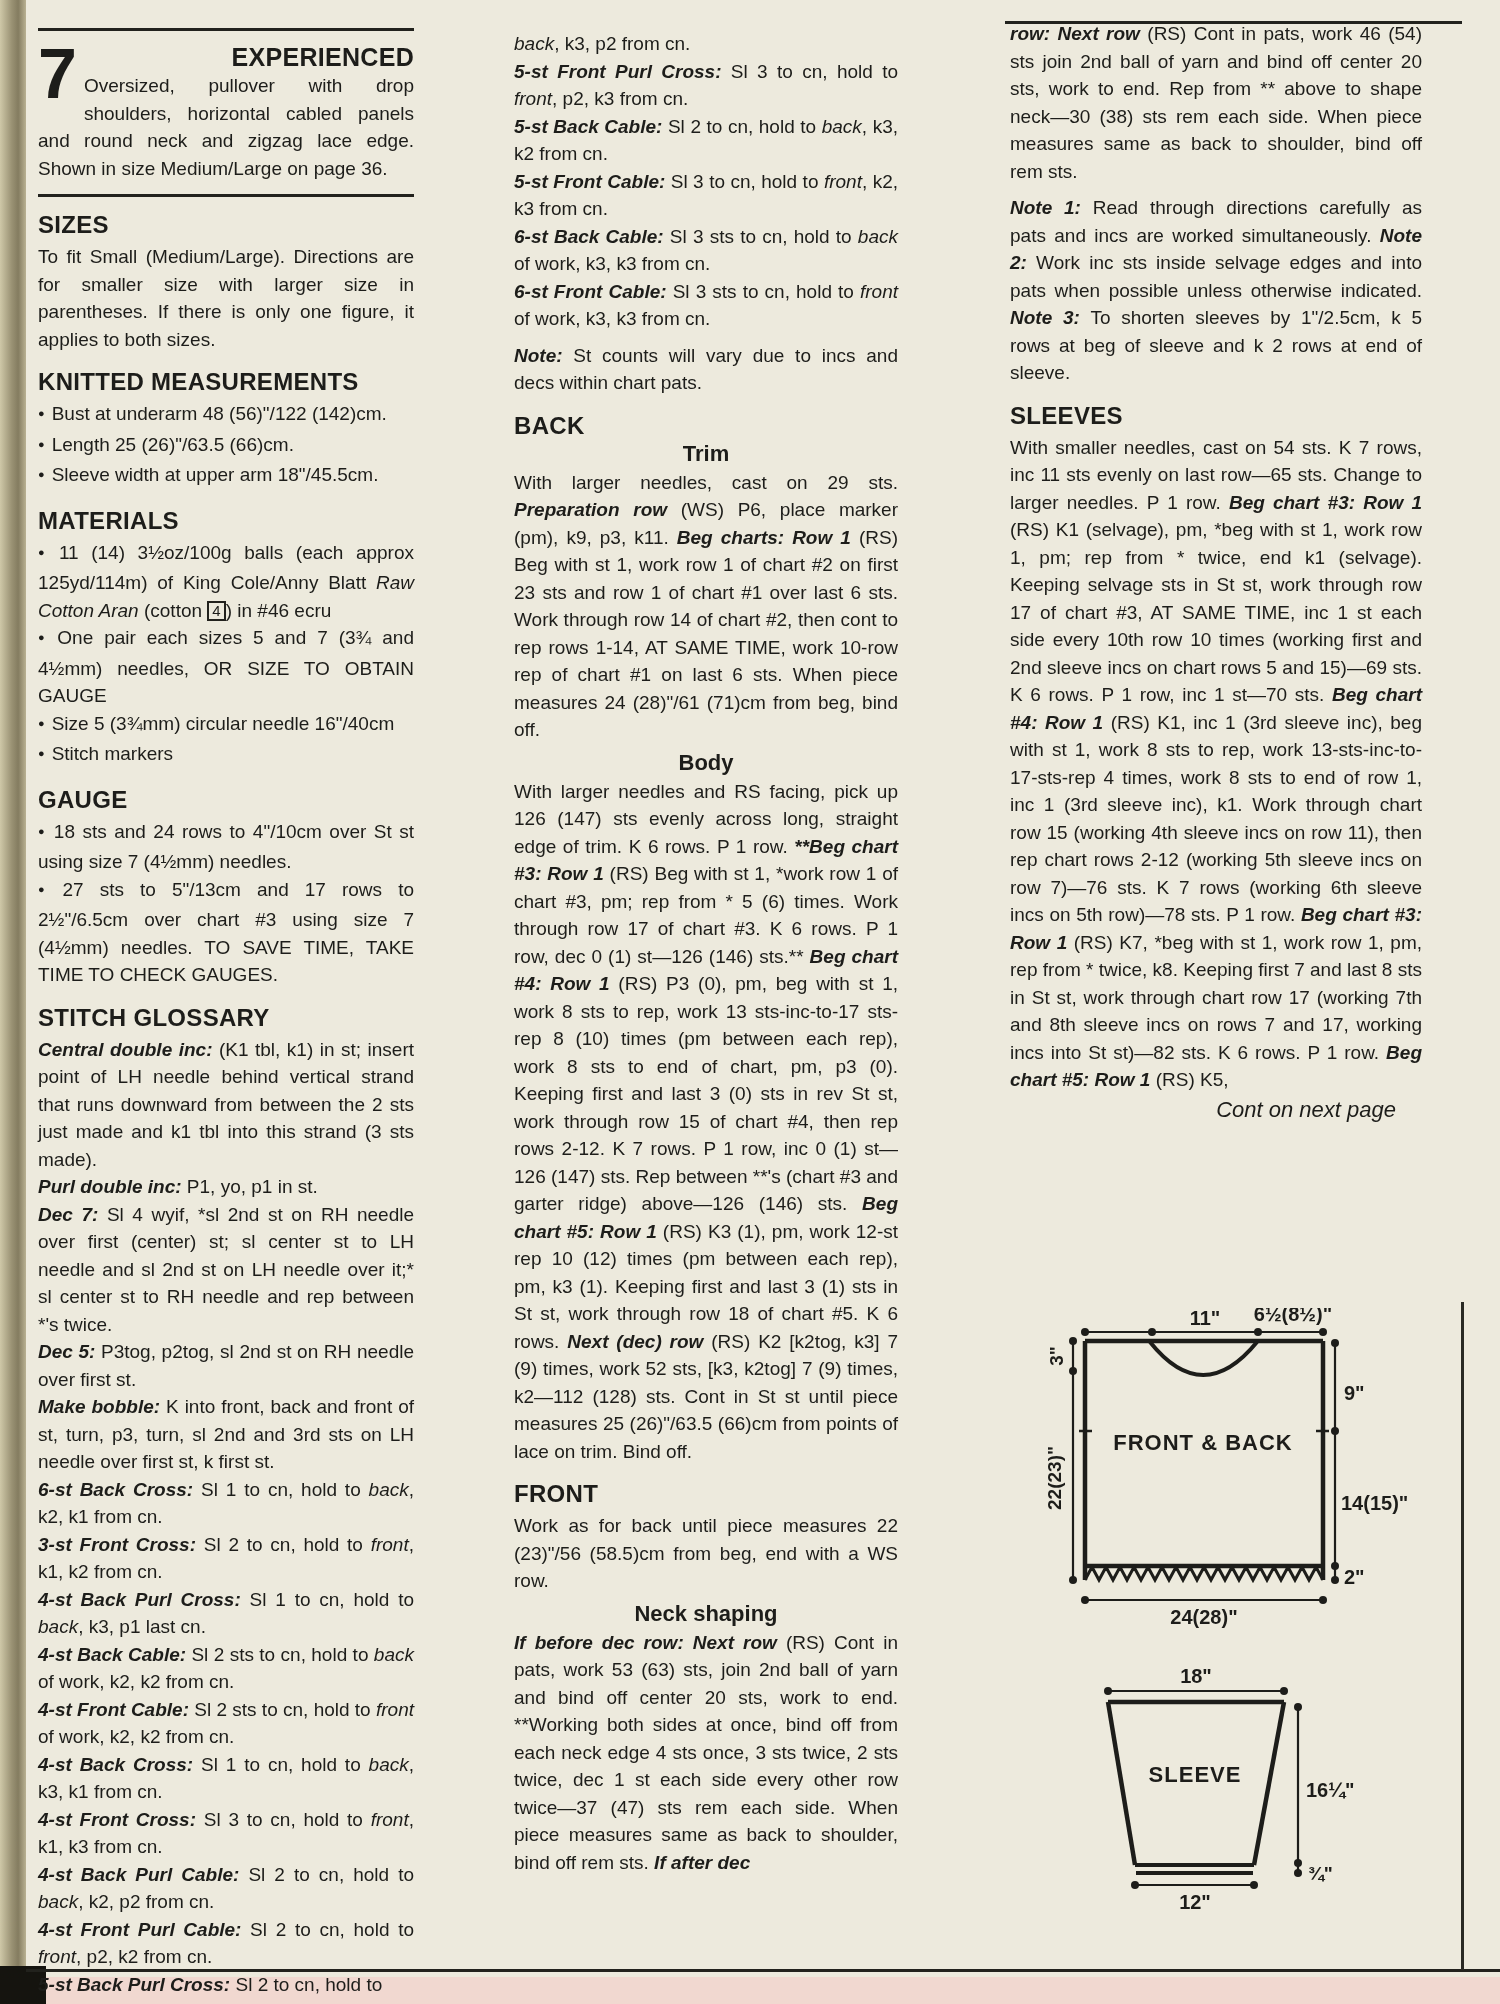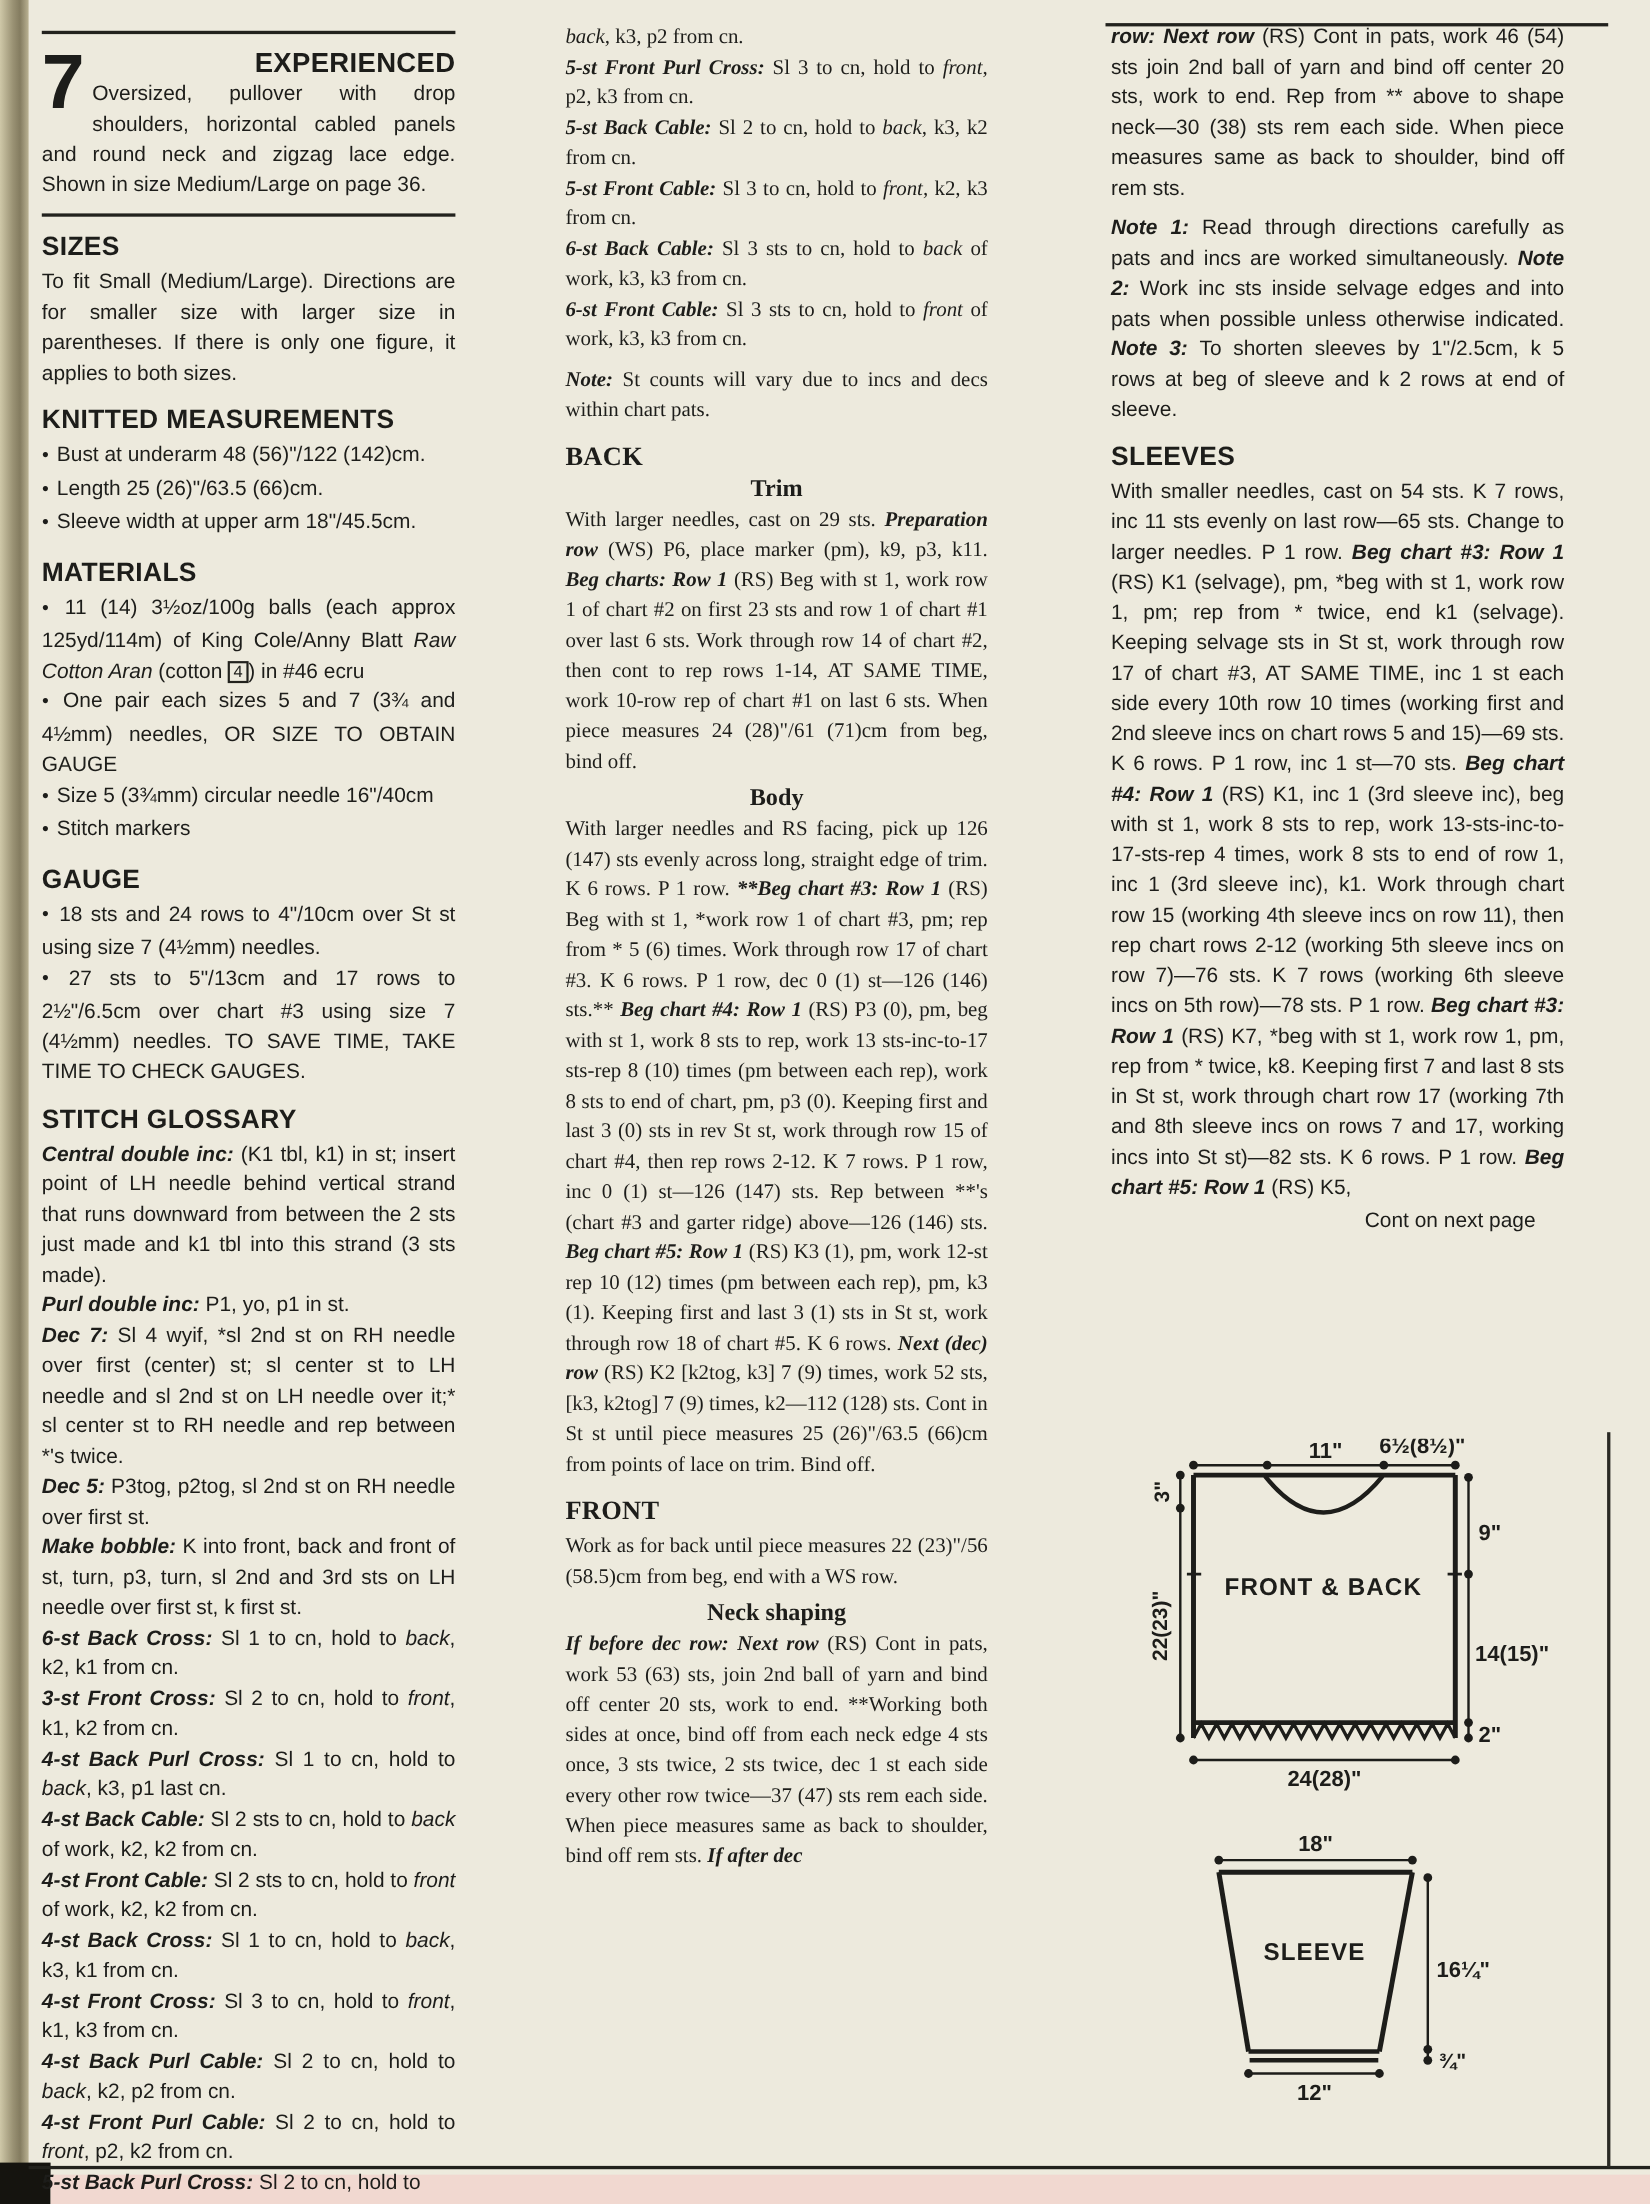--- a/index.html
+++ b/index.html
@@ -31,21 +31,21 @@
   .intro-head{font-weight:bold;font-size:25px;line-height:29px;letter-spacing:.3px;text-align:right;}
 
   .bullet{font-size:19px;line-height:27.5px;}
   .bullet::before{content:"\25CF";font-size:11px;margin-right:7px;position:relative;top:-3px;}
 
   .seg-n{}
   .seg-i{font-style:italic;}
   .seg-bi{font-weight:bold;font-style:italic;}
   .seg-box{display:inline-block;border:2px solid #22221d;line-height:15px;padding:0 3px 1px 3px;font-size:15px;vertical-align:1px;}
 
-  .contnote{font-size:19px;text-align:right;margin-top:2px !important;padding-right:26px;}
+  .contnote{font-style:italic;font-size:22px;text-align:right;margin-top:2px !important;padding-right:26px;}
 
   .schem{position:absolute;}
   .schem text{font-family:"Liberation Sans",sans-serif;font-weight:bold;fill:#1d1d1a;}
 </style>
 </head>
 <body>
 
 <div class="page">
   <div class="spine"></div>
   <div class="blackcorner"></div>
@@ -92,21 +92,21 @@
     <p class="body-p"><span class="seg-bi">4-st Back Purl Cross: </span><span class="seg-n">Sl 1 to cn, hold to </span><span class="seg-i">back</span><span class="seg-n">, k3, p1 last cn.</span></p>
     <p class="body-p"><span class="seg-bi">4-st Back Cable: </span><span class="seg-n">Sl 2 sts to cn, hold to </span><span class="seg-i">back</span><span class="seg-n"> of work, k2, k2 from cn.</span></p>
     <p class="body-p"><span class="seg-bi">4-st Front Cable: </span><span class="seg-n">Sl 2 sts to cn, hold to </span><span class="seg-i">front</span><span class="seg-n"> of work, k2, k2 from cn.</span></p>
     <p class="body-p"><span class="seg-bi">4-st Back Cross: </span><span class="seg-n">Sl 1 to cn, hold to </span><span class="seg-i">back</span><span class="seg-n">, k3, k1 from cn.</span></p>
     <p class="body-p"><span class="seg-bi">4-st Front Cross: </span><span class="seg-n">Sl 3 to cn, hold to </span><span class="seg-i">front</span><span class="seg-n">, k1, k3 from cn.</span></p>
     <p class="body-p"><span class="seg-bi">4-st Back Purl Cable: </span><span class="seg-n">Sl 2 to cn, hold to </span><span class="seg-i">back</span><span class="seg-n">, k2, p2 from cn.</span></p>
     <p class="body-p"><span class="seg-bi">4-st Front Purl Cable: </span><span class="seg-n">Sl 2 to cn, hold to </span><span class="seg-i">front</span><span class="seg-n">, p2, k2 from cn.</span></p>
     <p class="body-p"><span class="seg-bi">5-st Back Purl Cross: </span><span class="seg-n">Sl 2 to cn, hold to</span></p>
   </div>
 
-  <div class="col" style="left:514px;top:20px;width:384px;font-family:Liberation Serif, serif;">
+  <div class="col" style="left:514px;top:30px;width:384px;">
     <p class="body-p"><span class="seg-i">back</span><span class="seg-n">, k3, p2 from cn.</span></p>
     <p class="body-p"><span class="seg-bi">5-st Front Purl Cross: </span><span class="seg-n">Sl 3 to cn, hold to </span><span class="seg-i">front</span><span class="seg-n">, p2, k3 from cn.</span></p>
     <p class="body-p"><span class="seg-bi">5-st Back Cable: </span><span class="seg-n">Sl 2 to cn, hold to </span><span class="seg-i">back</span><span class="seg-n">, k3, k2 from cn.</span></p>
     <p class="body-p"><span class="seg-bi">5-st Front Cable: </span><span class="seg-n">Sl 3 to cn, hold to </span><span class="seg-i">front</span><span class="seg-n">, k2, k3 from cn.</span></p>
     <p class="body-p"><span class="seg-bi">6-st Back Cable: </span><span class="seg-n">Sl 3 sts to cn, hold to </span><span class="seg-i">back</span><span class="seg-n"> of work, k3, k3 from cn.</span></p>
     <p class="body-p"><span class="seg-bi">6-st Front Cable: </span><span class="seg-n">Sl 3 sts to cn, hold to </span><span class="seg-i">front</span><span class="seg-n"> of work, k3, k3 from cn.</span></p>
     <p class="body-p parasp"><span class="seg-bi">Note: </span><span class="seg-n">St counts will vary due to incs and decs within chart pats.</span></p>
 
     <p class="h1 tight">BACK</p>
     <p class="h2 stack">Trim</p>

